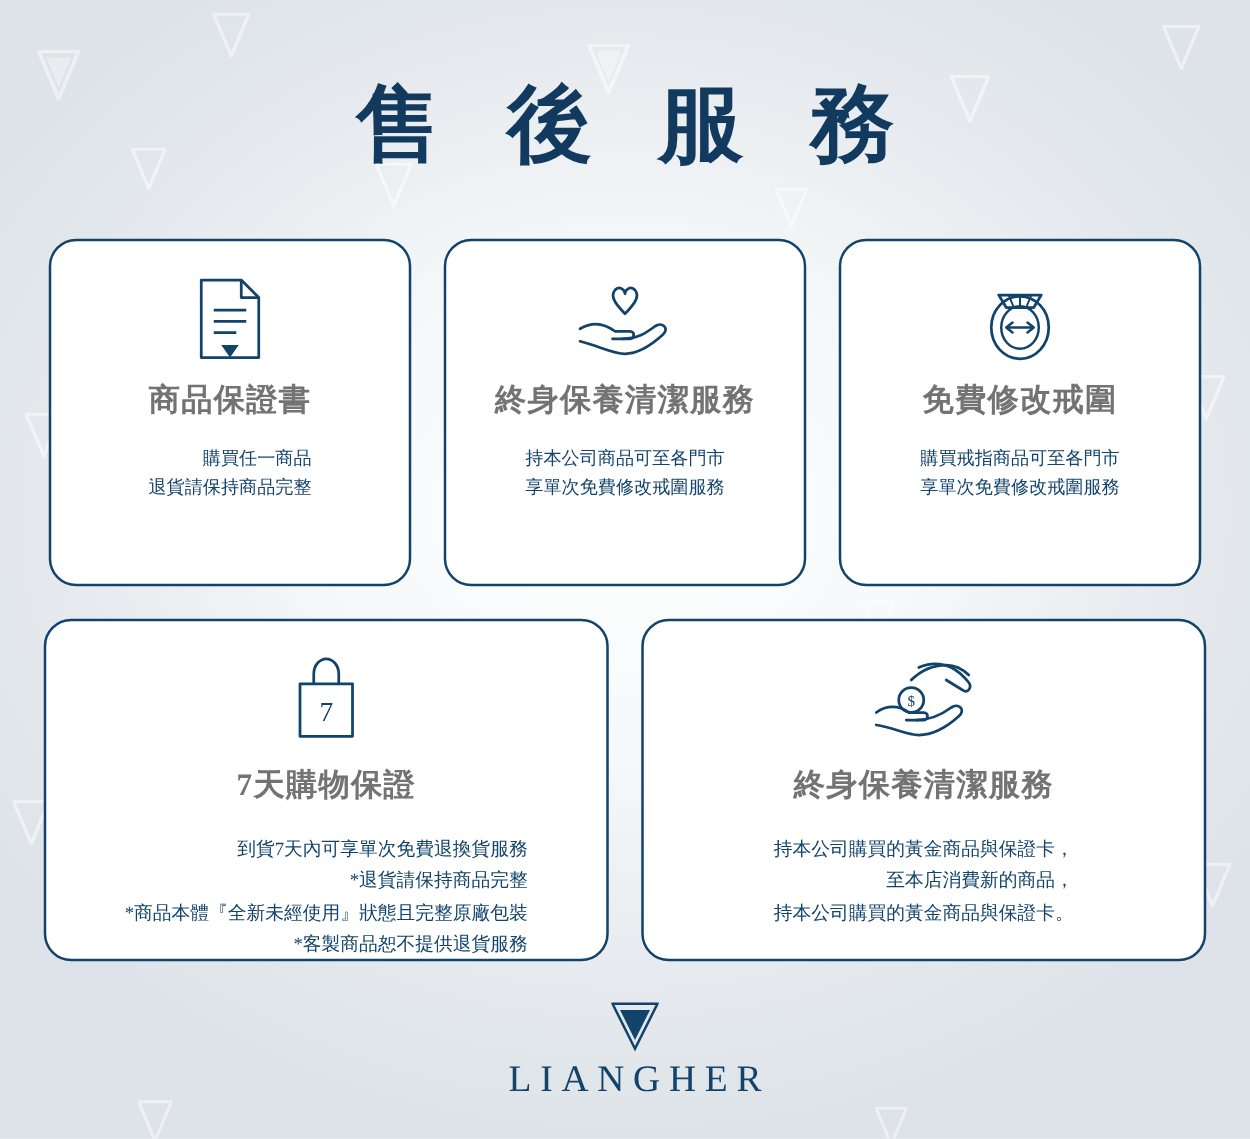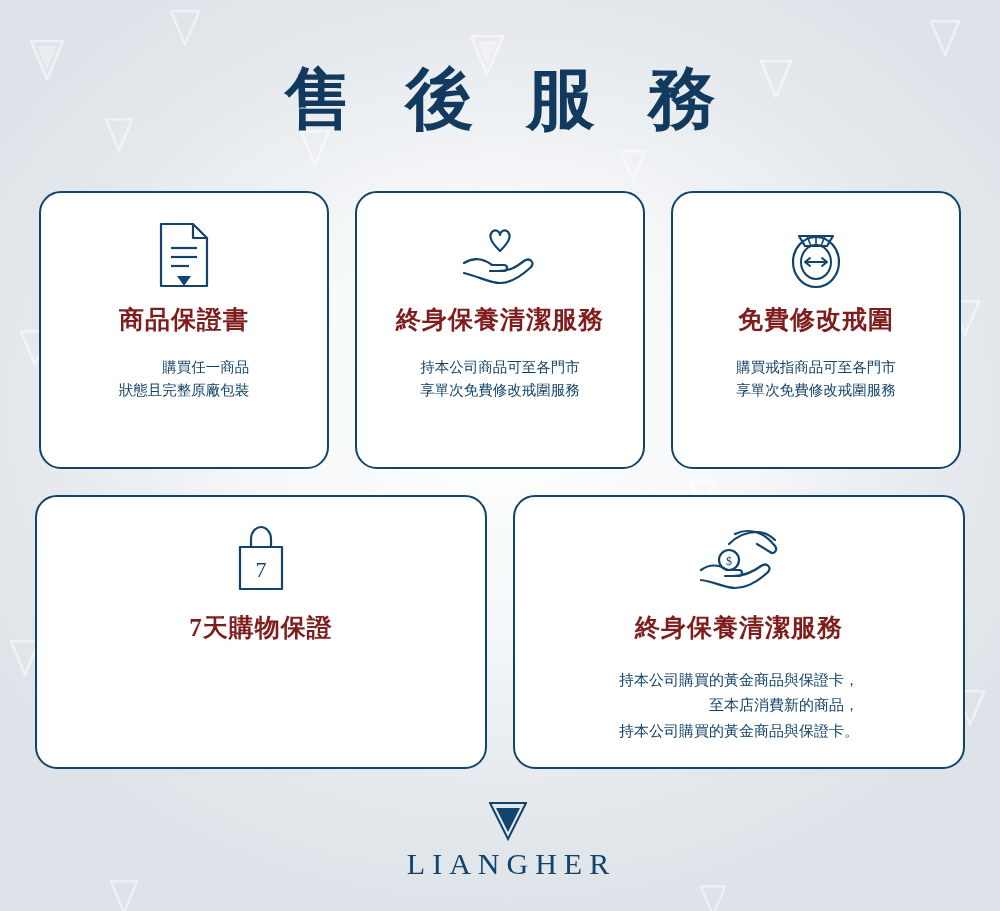--- a/index.html
+++ b/index.html
@@ -81,21 +81,21 @@
     width: 452px;
     height: 274px;
   }
   .card-icon {
     height: 72px;
     display: flex;
     align-items: center;
     justify-content: center;
   }
   .card-title {
-    color: #7f1d1d;
+    color: #737373;
     font-weight: 700;
     font-size: 25px;
     letter-spacing: 1px;
     margin-top: 12px;
     text-align: center;
   }
   .card-body {
     color: #12436b;
     font-size: 14.5px;
     line-height: 1.62;
@@ -226,21 +226,21 @@
           <path d="M36 2 V16 H50" fill="none" stroke="#12436b" stroke-width="2.2" stroke-linejoin="round"></path>
           <line x1="14" y1="26" x2="40" y2="26" stroke="#12436b" stroke-width="2.2"></line>
           <line x1="14" y1="35" x2="40" y2="35" stroke="#12436b" stroke-width="2.2"></line>
           <line x1="14" y1="44" x2="32" y2="44" stroke="#12436b" stroke-width="2.2"></line>
           <path d="M20 54 H34 L27 64 Z" fill="#12436b"></path>
         </svg>
       </div>
       <div class="card-title">商品保證書</div>
       <div class="card-body">
         <div>購買任一商品</div>
-        <div>狀態且完整原廠包裝</div>
+        <div>退貨請保持商品完整</div>
       </div>
     </div>
 
     <div class="card card-top">
       <div class="card-icon">
         <svg class="icon" width="84" height="64" viewBox="0 0 84 64">
           <path d="M42 28 C34 20 30 14 34 9 C37.5 5 42 9 42 12 C42 9 46.5 5 50 9 C54 14 50 20 42 28 Z" fill="none" stroke="#12436b" stroke-width="2.2" stroke-linejoin="round"></path>
           <path d="M6 40 C16 34 26 36 34 42 L46 42 C50 42 50 48 46 48 L32 48" fill="none" stroke="#12436b" stroke-width="2.2" stroke-linecap="round" stroke-linejoin="round"></path>
           <path d="M40 48 C52 48 58 44 66 38 C72 34 78 40 72 45 C62 54 52 60 42 60 C32 60 22 54 6 50" fill="none" stroke="#12436b" stroke-width="2.2" stroke-linecap="round" stroke-linejoin="round"></path>
         </svg>
@@ -279,20 +279,26 @@
 
     <div class="card card-bottom">
       <div class="card-icon">
         <svg class="icon" width="62" height="72" viewBox="0 0 62 72">
           <path d="M21 24 V16 C21 9 26 4 31 4 C36 4 41 9 41 16 V24" fill="none" stroke="#12436b" stroke-width="2.2" stroke-linecap="round"></path>
           <path d="M10 24 H52 V66 H10 Z" fill="none" stroke="#12436b" stroke-width="2.2" stroke-linejoin="round"></path>
           <text x="31" y="54" font-family="Liberation Serif, serif" font-size="22" fill="#12436b" text-anchor="middle">7</text>
         </svg>
       </div>
       <div class="card-title">7天購物保證</div>
+      <div class="card-body">
+        <div>到貨7天內可享單次免費退換貨服務</div>
+        <div>*退貨請保持商品完整</div>
+        <div>*商品本體『全新未經使用』狀態且完整原廠包裝</div>
+        <div>*客製商品恕不提供退貨服務</div>
+      </div>
     </div>
 
     <div class="card card-bottom">
       <div class="card-icon">
         <svg class="icon" width="96" height="70" viewBox="0 0 96 70">
           <path d="M38 20 C46 12 56 8 66 8 C74 8 80 12 84 16" fill="none" stroke="#12436b" stroke-width="2.2" stroke-linecap="round"></path>
           <path d="M44 10 C52 6 62 6 70 10 C76 13 80 17 84 22 C87 26 83 31 79 28 L66 20" fill="none" stroke="#12436b" stroke-width="2.2" stroke-linecap="round" stroke-linejoin="round"></path>
           <circle cx="38" cy="36" r="10" fill="none" stroke="#12436b" stroke-width="2.2"></circle>
           <text x="38" y="41" font-family="Liberation Serif, serif" font-size="12" fill="#12436b" text-anchor="middle">$</text>
           <path d="M10 46 C18 40 28 40 36 46 L48 46 C52 46 52 52 48 52 L34 52" fill="none" stroke="#12436b" stroke-width="2.2" stroke-linecap="round" stroke-linejoin="round"></path>

